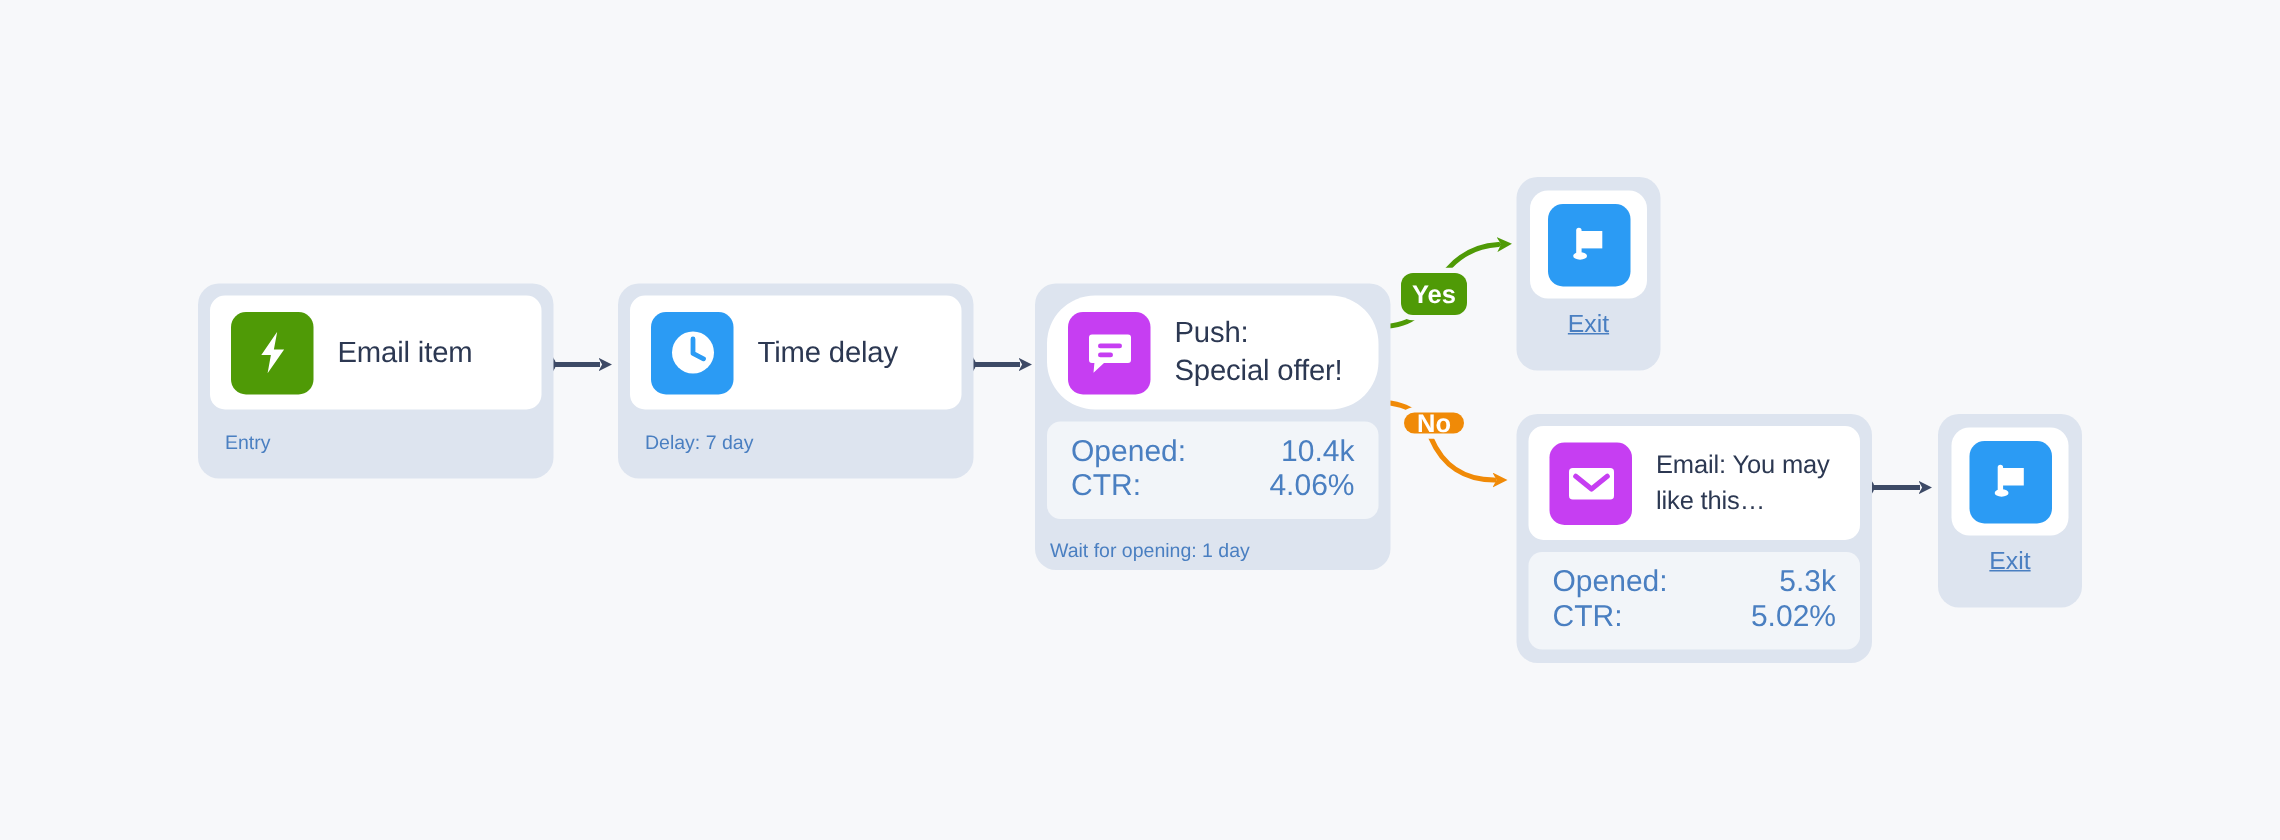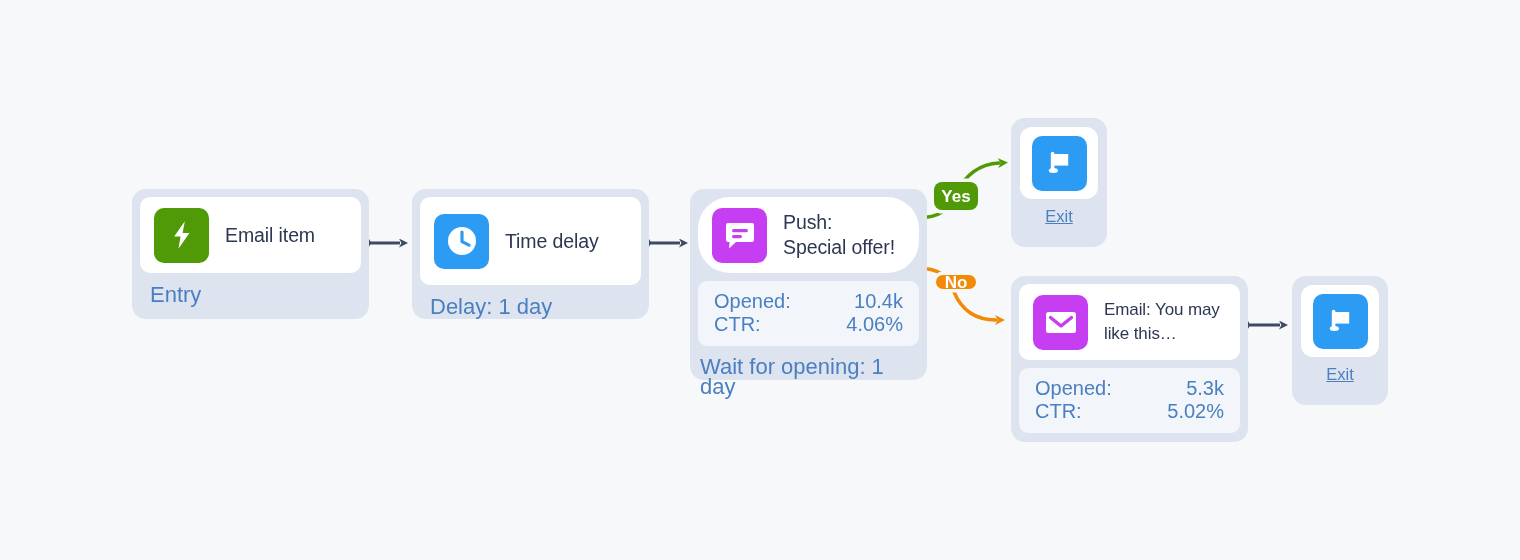--- a/index.html
+++ b/index.html
@@ -49,21 +49,21 @@
   .node-title {
     color: #2c3852;
     font-size: 19.5px;
     line-height: 25px;
     font-weight: 400;
     letter-spacing: -0.1px;
     white-space: pre-line;
   }
   .node-footer {
     color: #4a7fc1;
-    font-size: 22px;
+    font-size: 13px;
     line-height: 20px;
     font-weight: 400;
   }
 
   
   .icon-sq {
     border-radius: 10px;
     flex: 0 0 auto;
     display: flex;
     align-items: center;
@@ -183,30 +183,30 @@
         <svg width="28" height="30" viewBox="0 0 28 30" aria-hidden="true">
           <path d="M16.8 1.2 L6.2 16.6 L12.6 16.6 L10.4 28.8 L21.4 13.0 L14.6 13.0 Z" fill="#ffffff"></path>
         </svg>
       </div>
       <div class="node-title" style="margin-left:16px;">Email item</div>
     </div>
     <div class="node-footer" style="margin:12px 0 0 10px;">Entry</div>
   </div>
 
   <div class="node" style="left:412px; top:189px; width:237px; height:130px; padding:8px;">
-    <div class="node-inner" style="width:221px; height:88px; padding:0 14px;">
+    <div class="node-inner" style="width:221px; height:76px; padding:0 14px;">
       <div class="icon-sq icon-blue" style="width:55px; height:55px;">
         <svg width="36" height="36" viewBox="0 0 36 36" aria-hidden="true">
           <circle cx="18" cy="18" r="14" fill="#ffffff"></circle>
           <path d="M18 9 L18 18.6 L25 22.2" fill="none" stroke="#2b9bf4" stroke-width="3.2" stroke-linecap="round" stroke-linejoin="round"></path>
         </svg>
       </div>
       <div class="node-title" style="margin-left:16px;">Time delay</div>
     </div>
-    <div class="node-footer" style="margin:12px 0 0 10px;">Delay: 1 day</div>
+    <div class="node-footer" style="margin:12px 0 0 10px;">Delay: 7 day</div>
   </div>
 
   <div class="node" style="left:690px; top:189px; width:237px; height:191px; padding:8px;">
     <div class="node-inner" style="width:221px; height:76px; padding:0 14px;border-radius:32px;">
       <div class="icon-sq icon-purple" style="width:55px; height:55px;">
         <svg width="32" height="30" viewBox="0 0 32 30" aria-hidden="true">
           <path d="M4 3 H28 A2 2 0 0 1 30 5 V20 A2 2 0 0 1 28 22 H12 L5 28.5 L5.6 22 H4
                    A2 2 0 0 1 2 20 V5 A2 2 0 0 1 4 3 Z" fill="#ffffff"></path>
           <rect x="8" y="9" width="16" height="3.2" rx="1.6" fill="#c63ef2"></rect>
           <rect x="8" y="15" width="10" height="3.2" rx="1.6" fill="#c63ef2"></rect>

